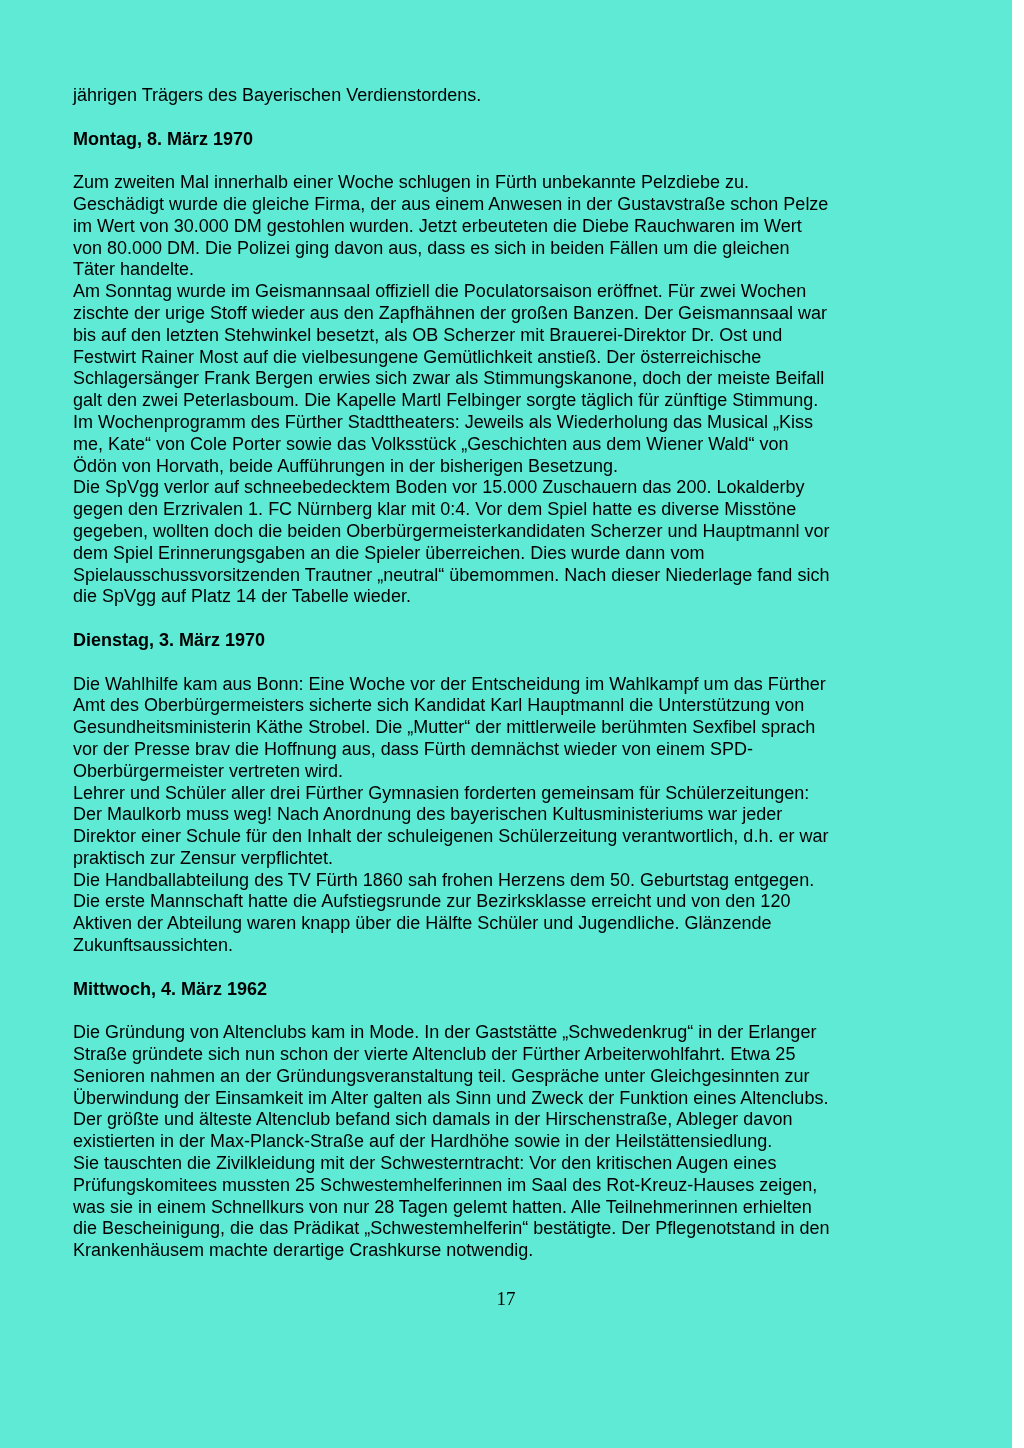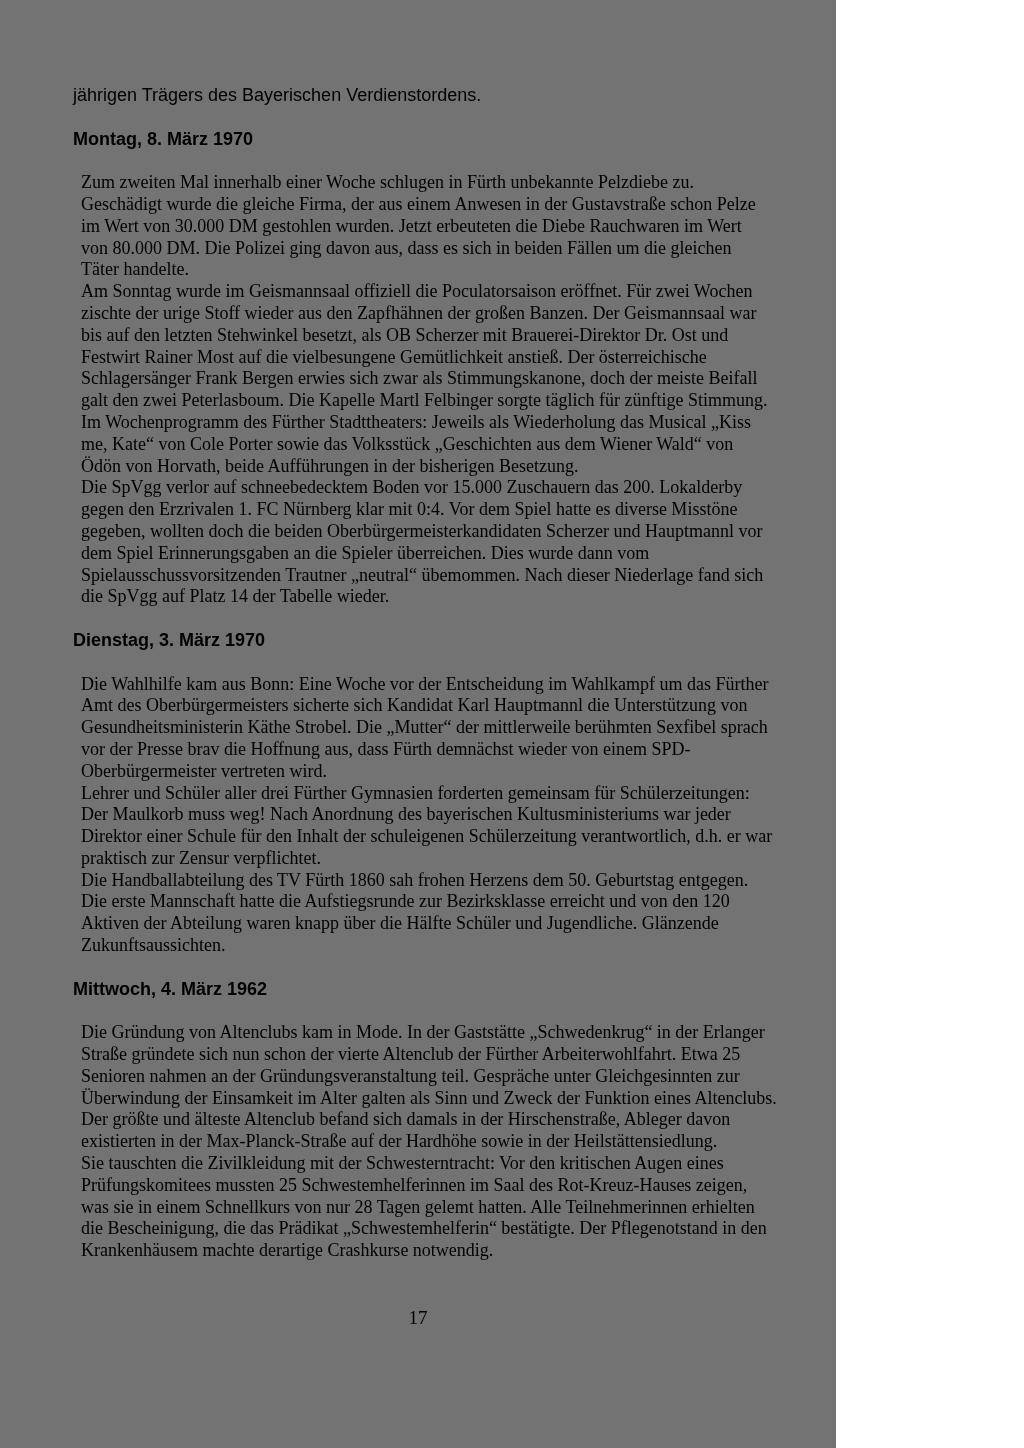--- a/index.html
+++ b/index.html
@@ -8,46 +8,45 @@
     background: #ffffff;
   }
   body {
     width: 1024px;
     height: 1448px;
     overflow: hidden;
     position: relative;
   }
   .page {
     box-sizing: border-box;
-    width: 836px;
+    width: 1012px;
     height: 1448px;
     padding: 85px 73px 0 73px;
-    background: #737373;
+    background: #5eead4;
     color: #000000;
     font-family: "Liberation Sans", sans-serif;
     font-size: 18px;
     line-height: 21.8px;
   }
   .opening-line {
     white-space: pre;
     margin: 0;
   }
   .section-heading {
     font-size: 18px;
     font-weight: bold;
     margin: 21.8px 0 21.8px 0;
     white-space: pre;
   }
   .section-body {
-    margin: 8px;
+    margin: 0;
     white-space: pre;
-    font-family: Liberation Serif, serif;
   }
   .page-number {
-    margin-top: 44px;
+    margin-top: 25px;
     text-align: center;
     font-family: "Liberation Serif", serif;
     font-size: 19px;
     line-height: 23px;
     color: #000000;
   }
 </style>
 </head>
 <body>
 

